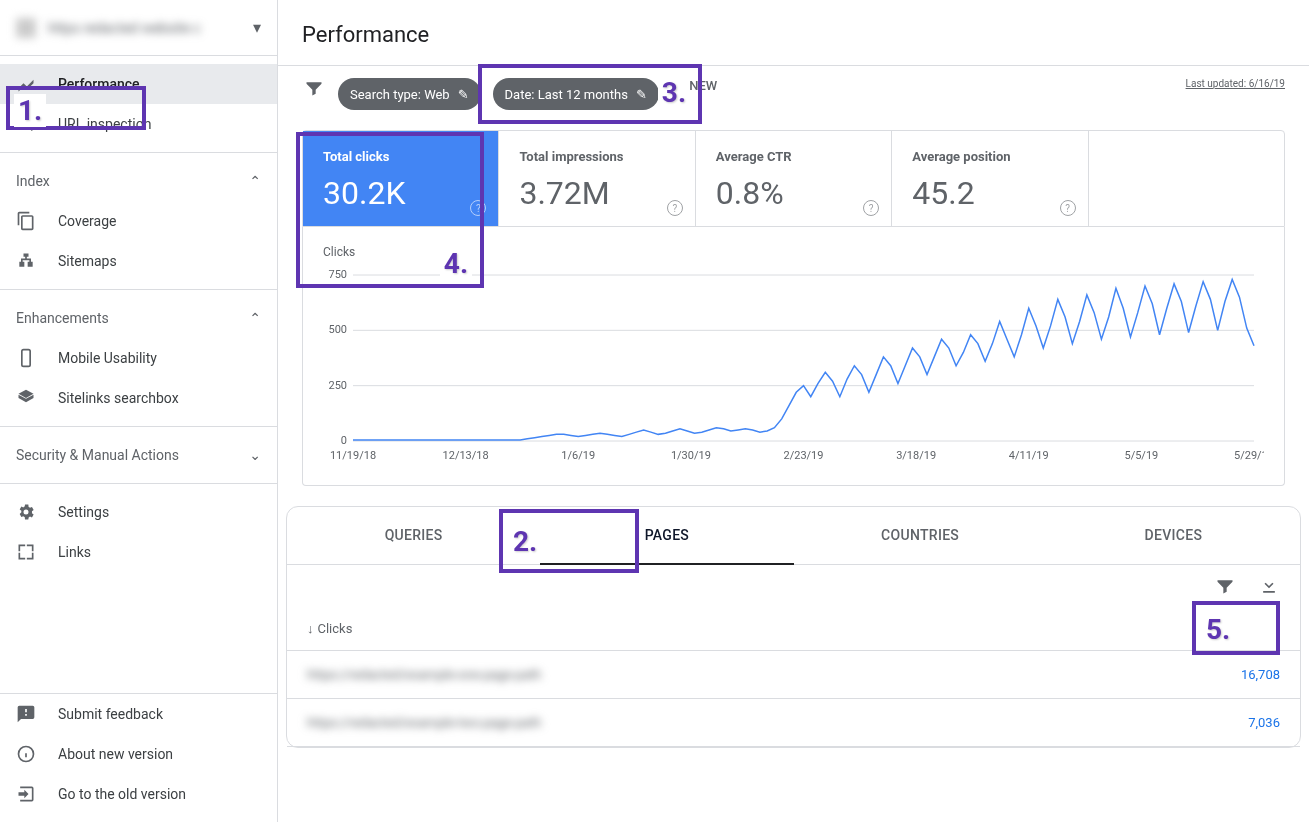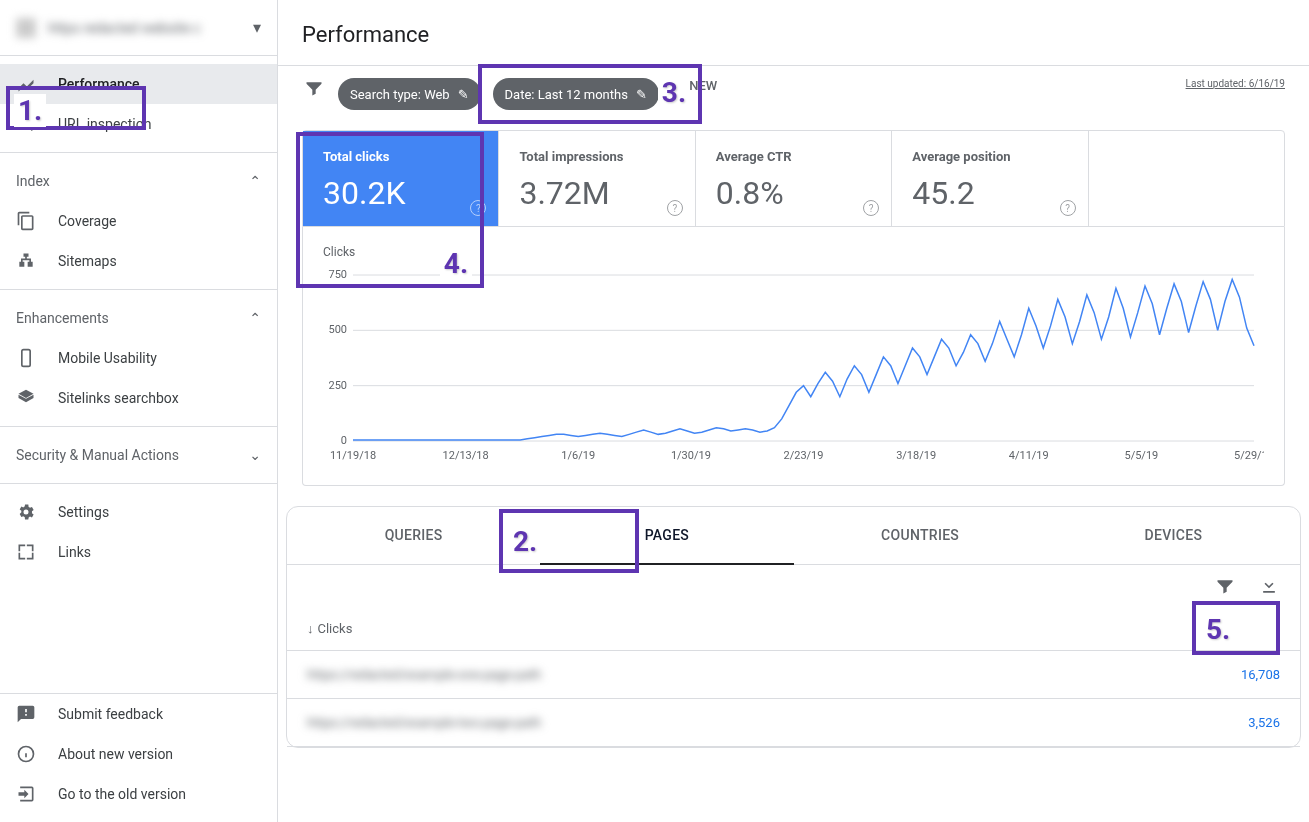--- a/index.html
+++ b/index.html
@@ -292,18 +292,18 @@
           <span class="annot-num" style="position:absolute; left:6px; top:8px;">5.</span>
         </div>
       </div>
       <div id="table-body">
           <div class="table-row">
             <div class="td-page">https://redacted/example-one-page-path</div>
             <div class="td-clicks">16,708</div>
           </div>
           <div class="table-row">
             <div class="td-page">https://redacted/example-two-page-path</div>
-            <div class="td-clicks">3,526</div>
+            <div class="td-clicks">7,036</div>
           </div>
         </div>
     </div>
   </div>
 </div>
 
 </body></html>

